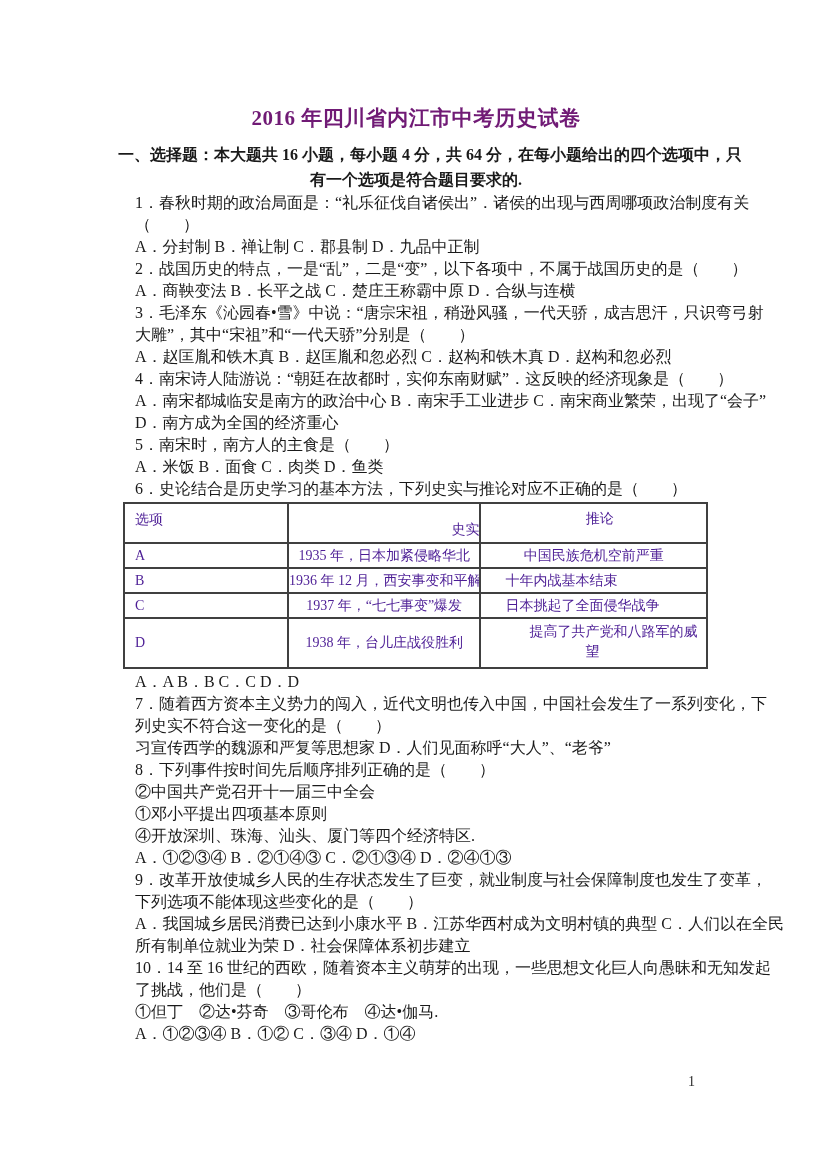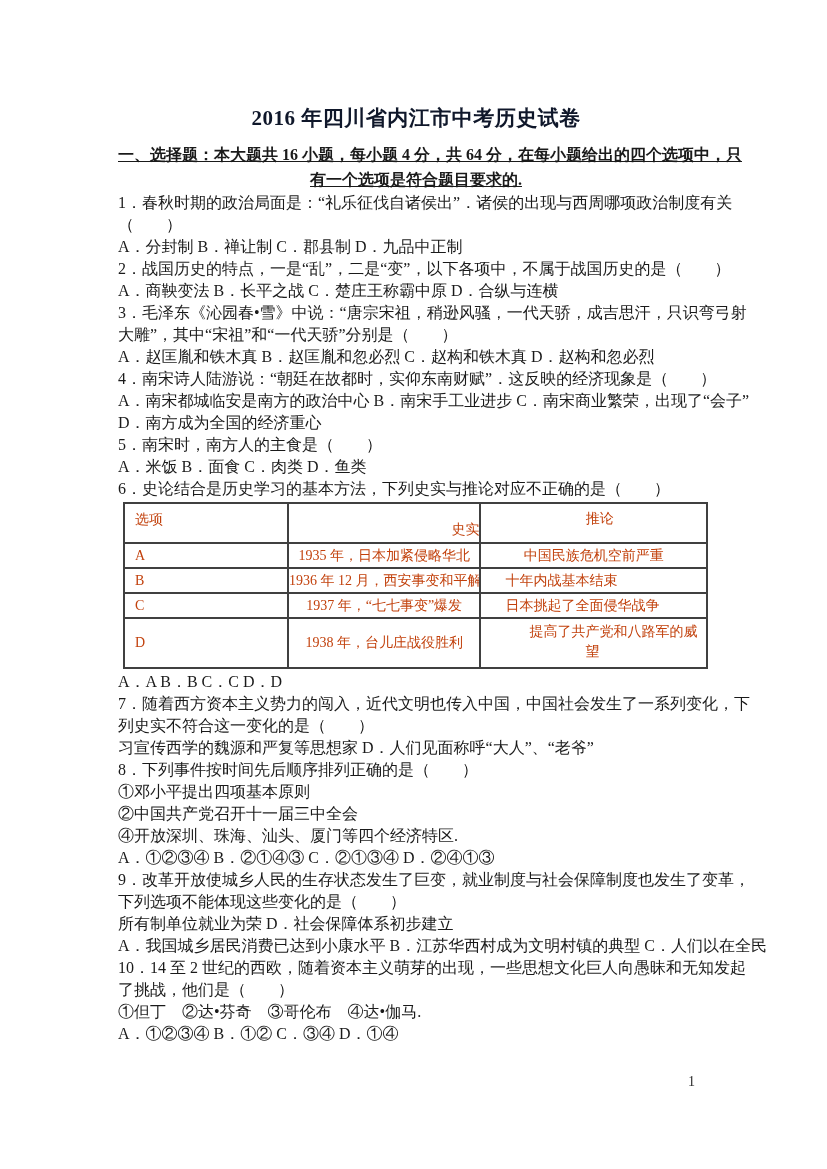--- a/index.html
+++ b/index.html
@@ -15,40 +15,41 @@
   .content {
     position:absolute;
     left:118px; top:0;
     width:596px;
   }
   .title {
     padding-top:103px;
     text-align:center;
     font-size:21px;
     font-weight:bold;
-    color:#0f172a;
+    color:#701a75;
     line-height:30px;
     letter-spacing:0.5px;
     white-space:nowrap;
   }
   .sec-header { margin-top:9px; font-weight:bold; font-size:16px; }
-  .sec-line { line-height:25px; white-space:nowrap;text-decoration:underline; }
+  .sec-line { line-height:25px; white-space:nowrap; }
   .sec-line.centered { text-align:center; }
   .line {
     font-size:16px;
     line-height:22px;
     white-space:nowrap;
+    margin-left:17px;
   }
   table.q-table {
     border-collapse:collapse;
     table-layout:fixed;
     margin:2px 0 2px 5px;
     width:585px;
     font-size:14px;
-    color:#c2410c;
+    color:#4c1d95;
   }
   table.q-table td, table.q-table th {
     border:2px solid #404040;
     font-weight:normal;
     overflow:hidden;
   }
   th.h-opt { width:149px; height:40px; vertical-align:top;  text-align:left; padding:7px 0 0 10px; }
   th.h-fact{ width:175px; vertical-align:bottom; text-align:right; padding:0 0 3px 14px; }
   th.h-inf { width:206px; vertical-align:top;  text-align:center; padding:6px 0 0 12px; }
   td.c-opt { padding-left:10px; height:25px; }
@@ -162,35 +163,35 @@
     </div>
 
     <div>
       <div class="line">7．随着西方资本主义势力的闯入，近代文明也传入中国，中国社会发生了一系列变化，下</div>
       <div class="line">列史实不符合这一变化的是（　　）</div>
       <div class="line">习宣传西学的魏源和严复等思想家 D．人们见面称呼“大人”、“老爷”</div>
     </div>
 
     <div>
       <div class="line">8．下列事件按时间先后顺序排列正确的是（　　）</div>
+      <div class="line">②中国共产党召开十一届三中全会</div>
       <div class="line">①邓小平提出四项基本原则</div>
-      <div class="line">②中国共产党召开十一届三中全会</div>
       <div class="line">④开放深圳、珠海、汕头、厦门等四个经济特区.</div>
       <div class="line">A．①②③④ B．②①④③ C．②①③④ D．②④①③</div>
     </div>
 
     <div>
       <div class="line">9．改革开放使城乡人民的生存状态发生了巨变，就业制度与社会保障制度也发生了变革，</div>
       <div class="line">下列选项不能体现这些变化的是（　　）</div>
+      <div class="line">A．我国城乡居民消费已达到小康水平 B．江苏华西村成为文明村镇的典型 C．人们以在全民</div>
       <div class="line">所有制单位就业为荣 D．社会保障体系初步建立</div>
-      <div class="line">A．我国城乡居民消费已达到小康水平 B．江苏华西村成为文明村镇的典型 C．人们以在全民</div>
     </div>
 
     <div>
-      <div class="line">10．14 至 2 世纪的西欧，随着资本主义萌芽的出现，一些思想文化巨人向愚昧和无知发起</div>
+      <div class="line">10．14 至 16 世纪的西欧，随着资本主义萌芽的出现，一些思想文化巨人向愚昧和无知发起</div>
       <div class="line">了挑战，他们是（　　）</div>
       <div class="line">①但丁　②达•芬奇　③哥伦布　④达•伽马.</div>
       <div class="line">A．①②③④ B．①② C．③④ D．①④</div>
     </div>
 
   </div>
 
   <div class="page-number">1</div>
 </div>
 

